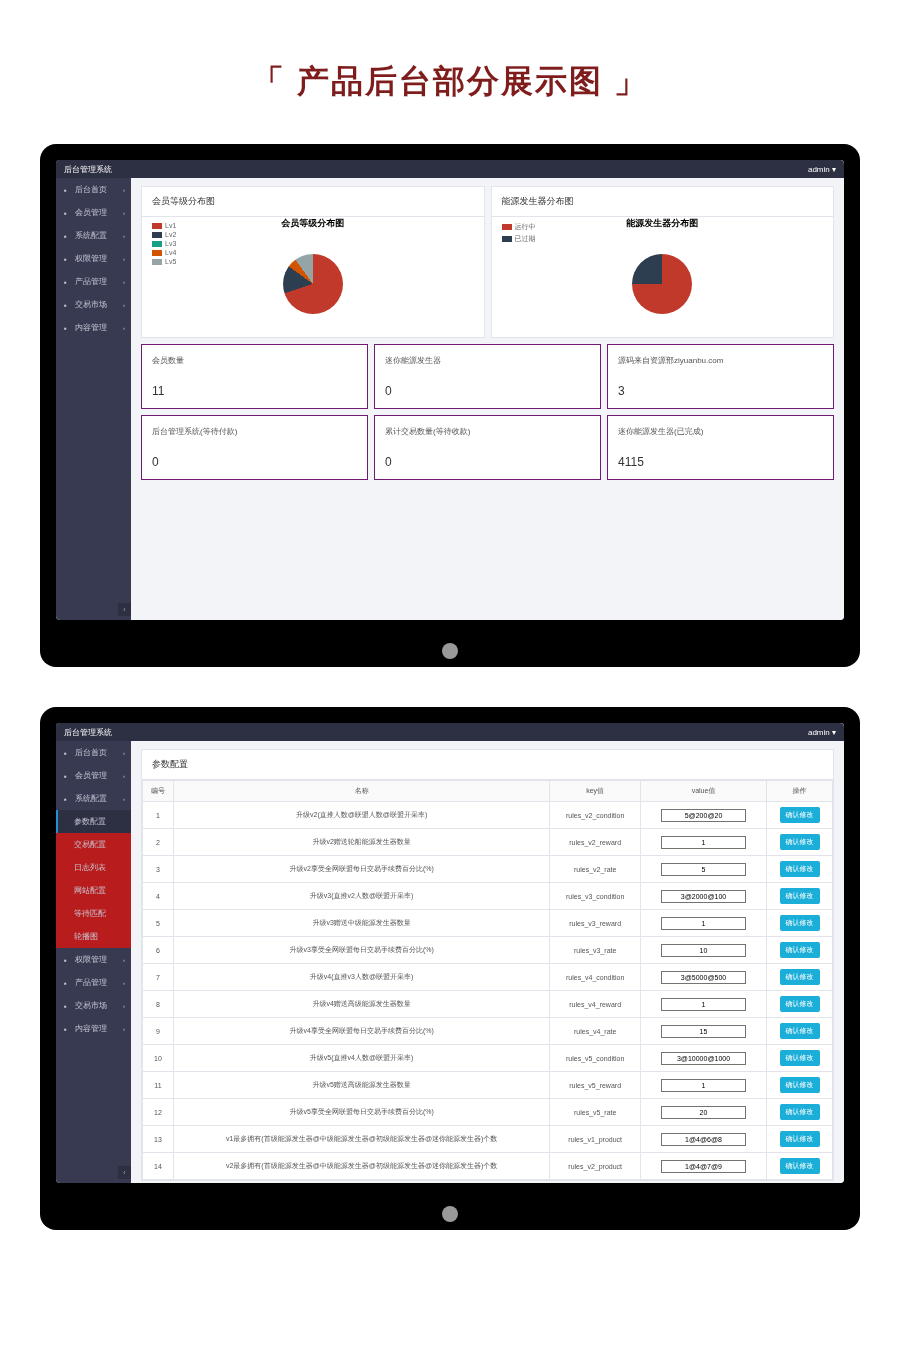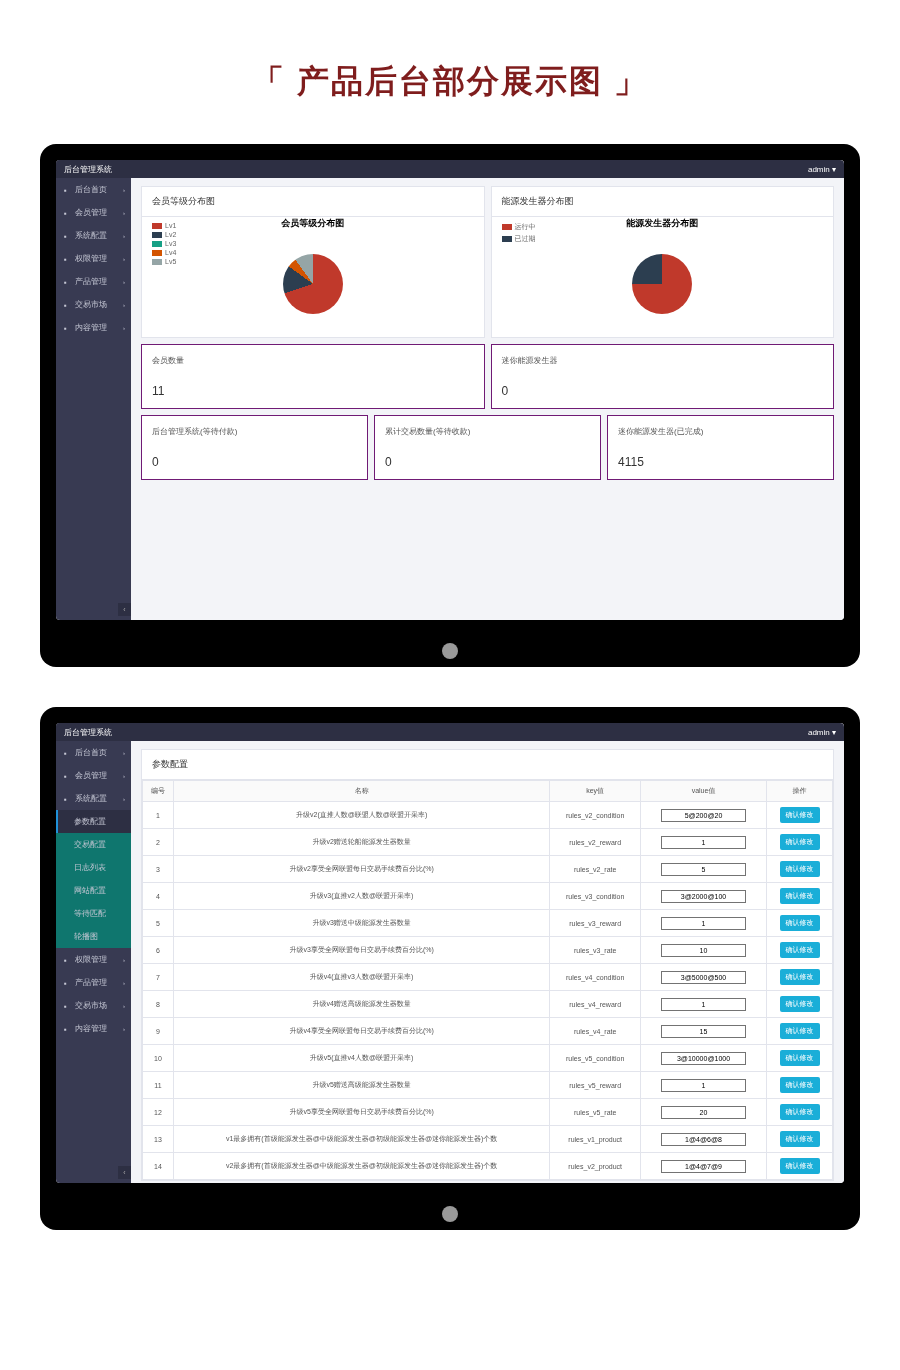--- a/index.html
+++ b/index.html
@@ -3,21 +3,21 @@
 <meta charset="utf-8">
 <style>
 body { margin: 0; font-family: Arial, sans-serif; background: #fff; }
 .page-title { text-align: center; font-size: 32px; font-weight: bold; color: #7f1d1d; padding: 60px 0 40px; letter-spacing: 2px; }
 .monitor { background: #000; border-radius: 16px; padding: 16px 16px 47px; margin: 0 40px 40px; position: relative; }
 .monitor::after { content: ''; position: absolute; bottom: 8px; left: 50%; width: 16px; height: 16px; background: #999; border-radius: 50%; transform: translateX(-50%); }
 .screen { background: #fff; border-radius: 4px; overflow: hidden; height: 460px; display: flex; position: relative; }
 .topbar { position: absolute; top: 0; left: 0; right: 0; height: 18px; background: #2d2f43; color: #fff; display: flex; align-items: center; justify-content: space-between; padding: 0 8px; font-size: 8px; }
 .sidebar { width: 75px; background: #383a52; color: #c5c7d4; font-size: 8px; padding-top: 18px; flex-shrink: 0; }
 .nav-item { padding: 6px 6px; display: flex; align-items: center; gap: 4px; cursor: pointer; border-left: 2px solid transparent; }
-.nav-item.sub { padding-left: 16px; background: #0f766e; }
+.nav-item.sub { padding-left: 16px; background: #b91c1c; }
 .nav-item.active { border-left-color: #2091d8; background: #2d2f43; }
 .nav-icon { width: 7px; height: 7px; display: inline-block; }
 .content { flex: 1; background: #f3f4f8; padding: 26px 10px 10px; overflow: auto; }
 .panel-row { display: flex; gap: 6px; margin-bottom: 6px; }
 .panel { background: #fff; border: 1px solid #e2e4ec; flex: 1; }
 .panel-head { padding: 8px 10px; font-size: 9px; color: #333; border-bottom: 1px solid #e2e4ec; }
 .panel-body { padding: 10px; }
 .chart-area { display: flex; gap: 18px; align-items: center; justify-content: center; height: 100px; position: relative; }
 .legend { display: flex; flex-direction: column; gap: 2px; font-size: 7px; color: #666; position: absolute; left: 10px; top: 5px; }
 .legend-item { display: flex; align-items: center; gap: 3px; }
@@ -136,20 +136,24 @@
       </div>
       <div class="stat-row" id="stats1">
           <div class="stat-card">
             <div class="stat-label">会员数量</div>
             <div class="stat-val">11</div>
           </div>
           <div class="stat-card">
             <div class="stat-label">迷你能源发生器</div>
             <div class="stat-val">0</div>
           </div>
+          <div class="stat-card">
+            <div class="stat-label">源码来自资源部ziyuanbu.com</div>
+            <div class="stat-val">3</div>
+          </div>
         </div>
       <div class="stat-row" id="stats2">
           <div class="stat-card">
             <div class="stat-label">后台管理系统(等待付款)</div>
             <div class="stat-val">0</div>
           </div>
           <div class="stat-card">
             <div class="stat-label">累计交易数量(等待收款)</div>
             <div class="stat-val">0</div>
           </div>

